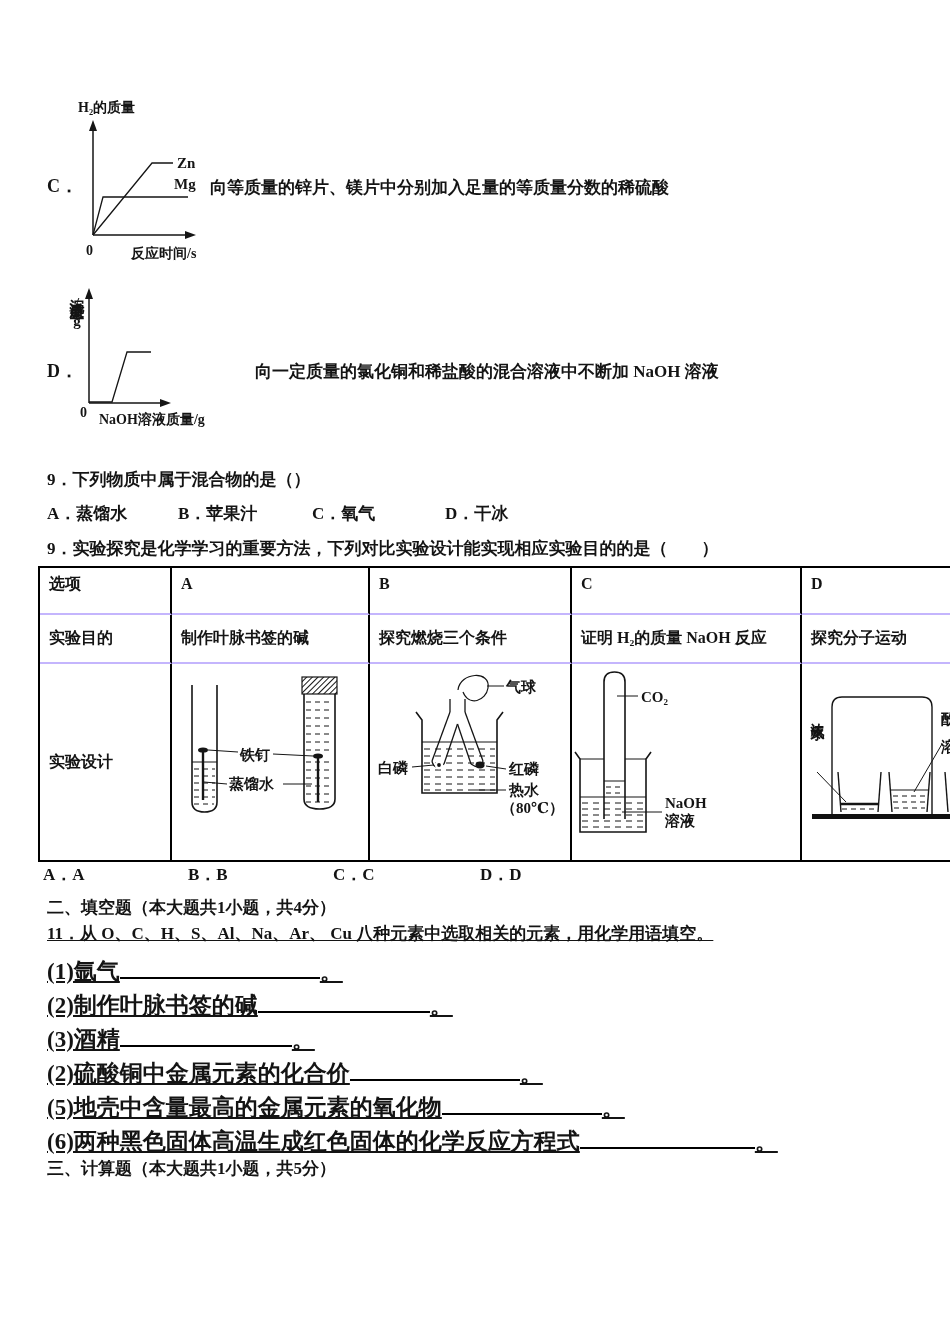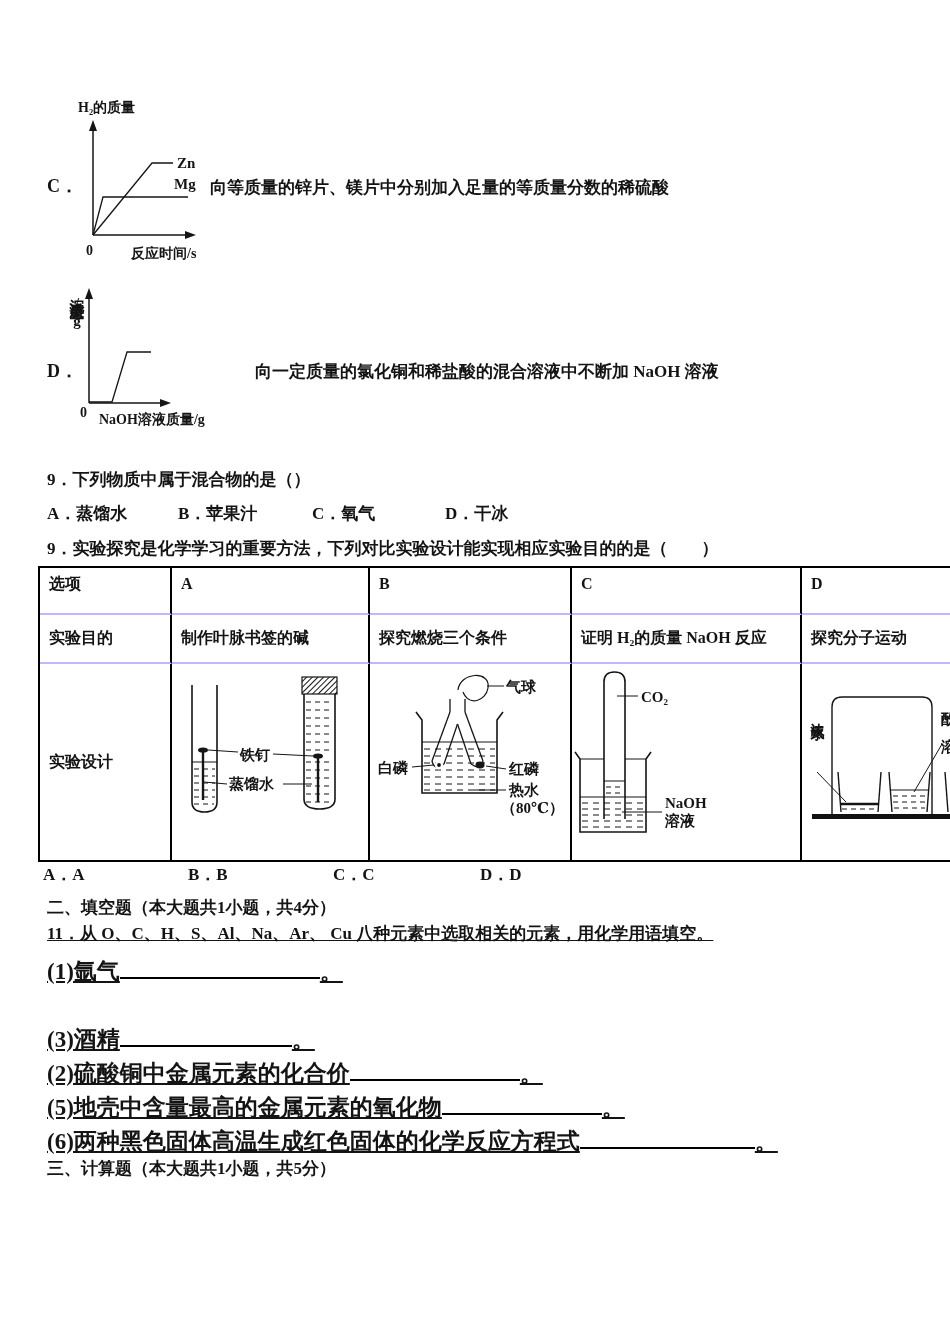--- a/index.html
+++ b/index.html
@@ -263,20 +263,23 @@
   <div class="abs t17" style="left:188px;top:864px;">B．B</div>
   <div class="abs t17" style="left:333px;top:864px;">C．C</div>
   <div class="abs t17" style="left:480px;top:864px;">D．D</div>
 
   <div class="abs t17" style="left:47px;top:897px;">二、填空题（本大题共1小题，共4分）</div>
   <div class="abs t17" style="left:47px;top:923px;text-decoration:underline;">11．从 O、C、H、S、Al、Na、Ar、 Cu 八种元素中选取相关的元素，用化学用语填空。</div>
 
   <div class="blank-item" style="top:956px;">
     <span>(1)氩气</span><span class="blank" style="width:200px;"></span><span>。</span>
   </div>
+  <div class="blank-item" style="top:990px;">
+    <span>(2)制作叶脉书签的碱</span><span class="blank" style="width:172px;"></span><span>。</span>
+  </div>
   <div class="blank-item" style="top:1024px;">
     <span>(3)酒精</span><span class="blank" style="width:172px;"></span><span>。</span>
   </div>
   <div class="blank-item" style="top:1058px;">
     <span>(2)硫酸铜中金属元素的化合价</span><span class="blank" style="width:170px;"></span><span>。</span>
   </div>
   <div class="blank-item" style="top:1092px;">
     <span>(5)地壳中含量最高的金属元素的氧化物</span><span class="blank" style="width:160px;"></span><span>。</span>
   </div>
   <div class="blank-item" style="top:1126px;">

